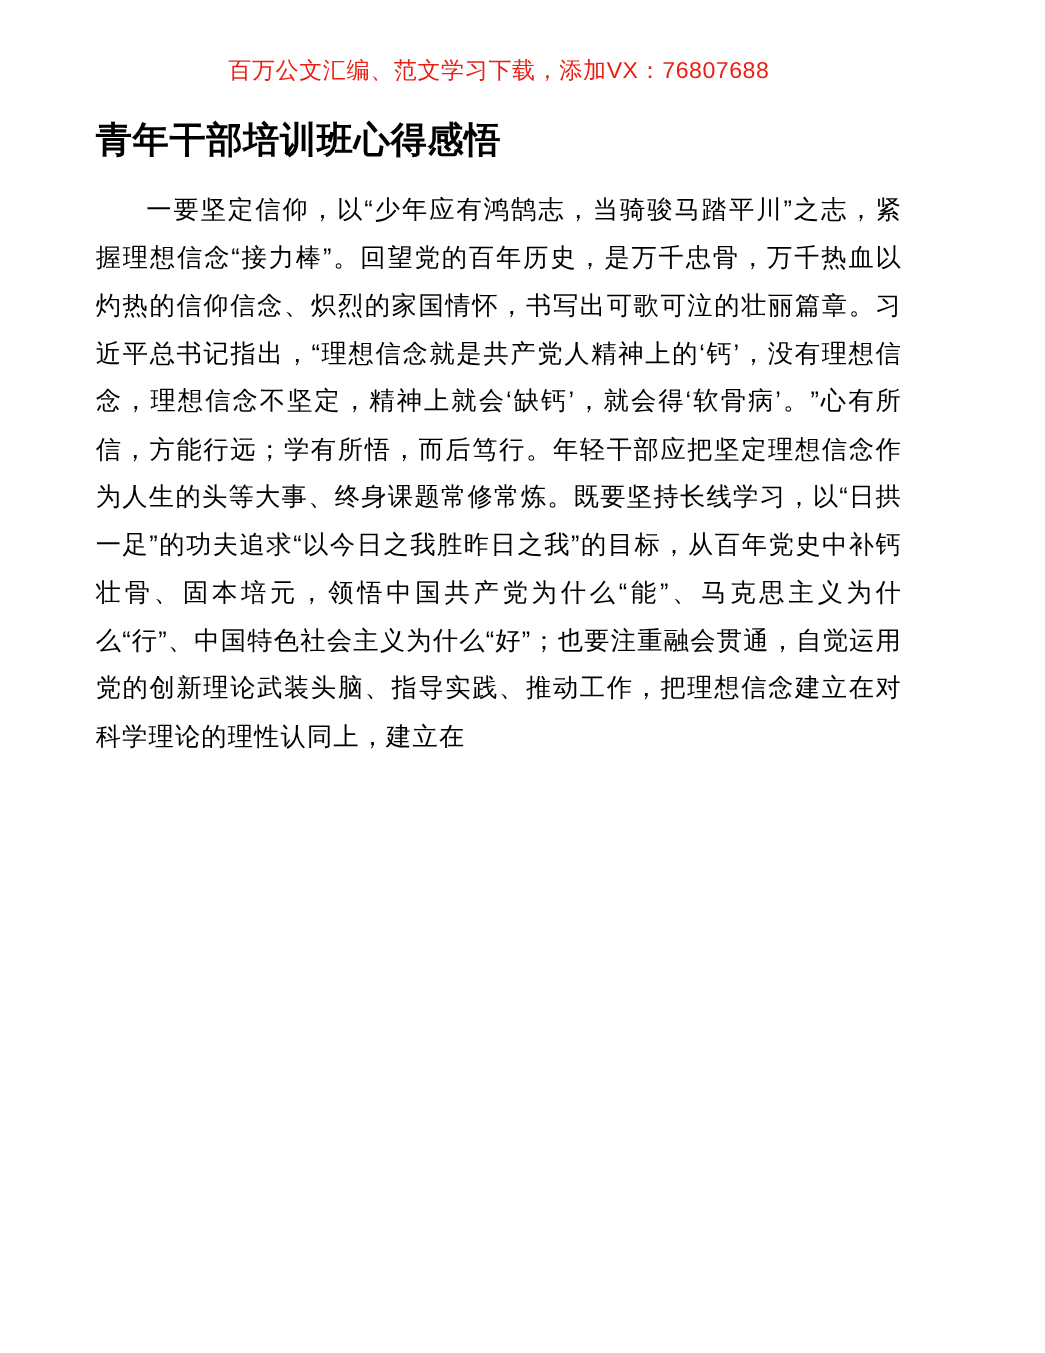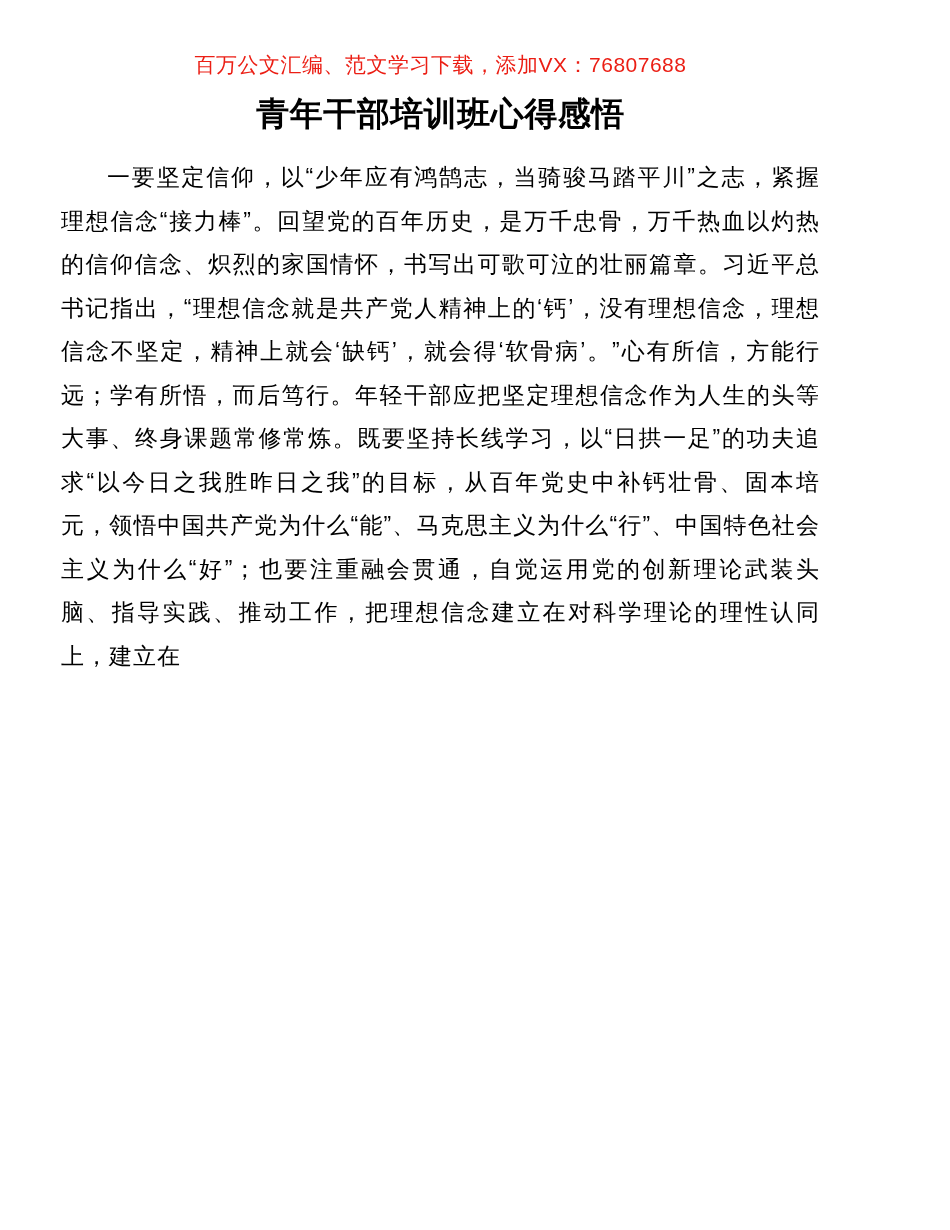--- a/index.html
+++ b/index.html
@@ -13,33 +13,32 @@
     height: 1230px;
     background: #ffffff;
     color: #000000;
     font-family: "Liberation Sans", sans-serif;
     overflow: hidden;
   }
   .page {
     width: 950px;
     height: 1230px;
     background: #ffffff;
-    padding: 52px 130px 0 61px;
+    padding: 52px 130px 0 87px;
   }
   .promo-note {
     text-align: center;
     font-size: 21px;
     line-height: 26px;
     color: var(--accent-red);
     letter-spacing: 0.5px;
     white-space: nowrap;
   }
   .doc-title {
-    margin: 16px 0 22px 0;
-    text-align: center;
+    margin: 29px 0 22px 0;
     font-size: 33px;
     line-height: 40px;
     font-weight: 700;
     letter-spacing: 0.5px;
   }
   .doc-paragraph {
     margin: 0 0 12px 0;
     font-size: 23px;
     line-height: 43.5px;
     letter-spacing: 1px;

